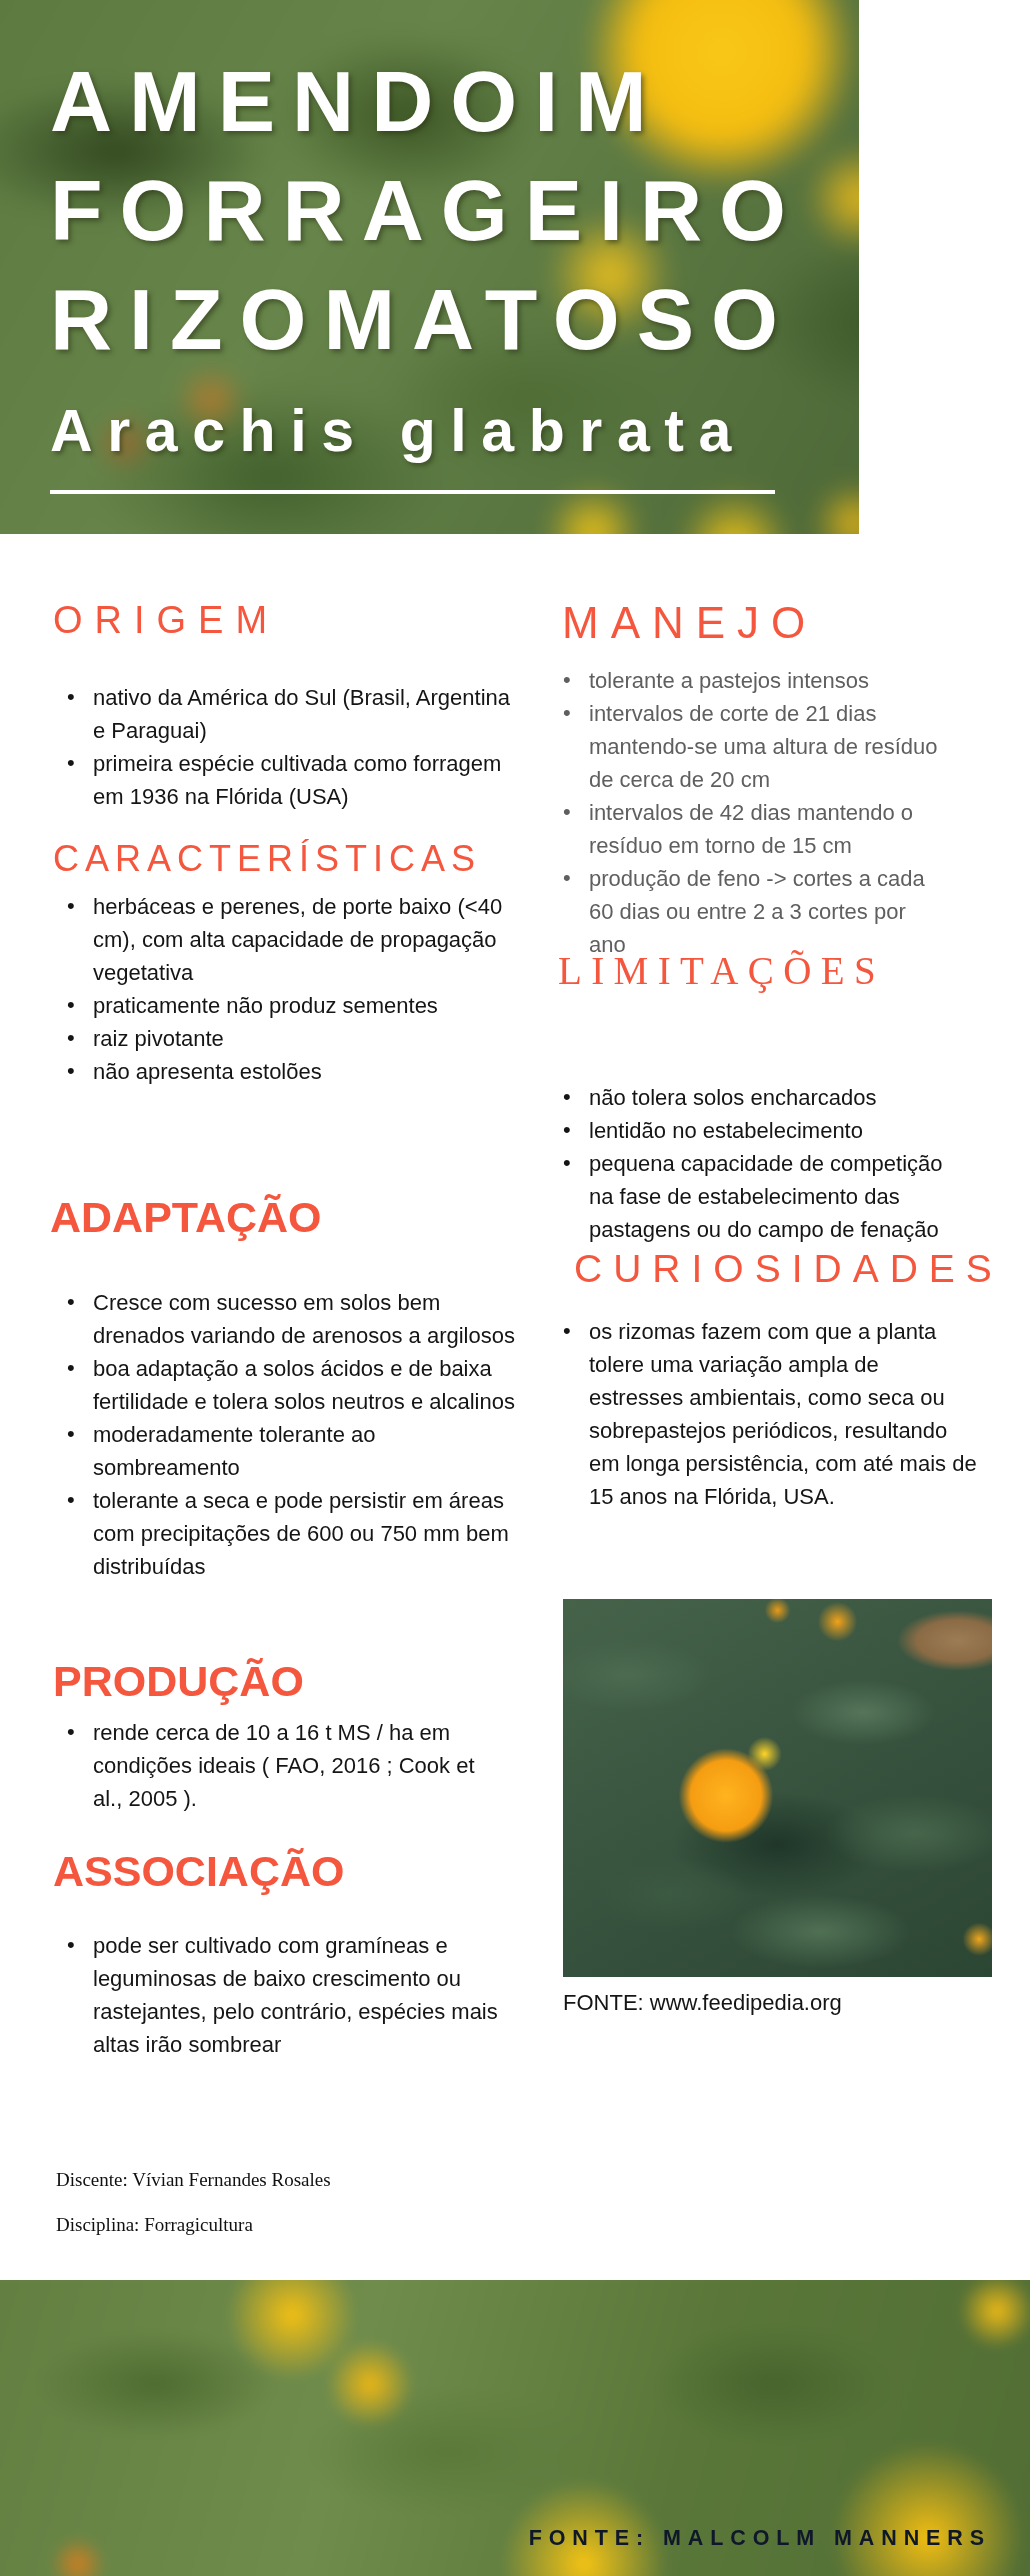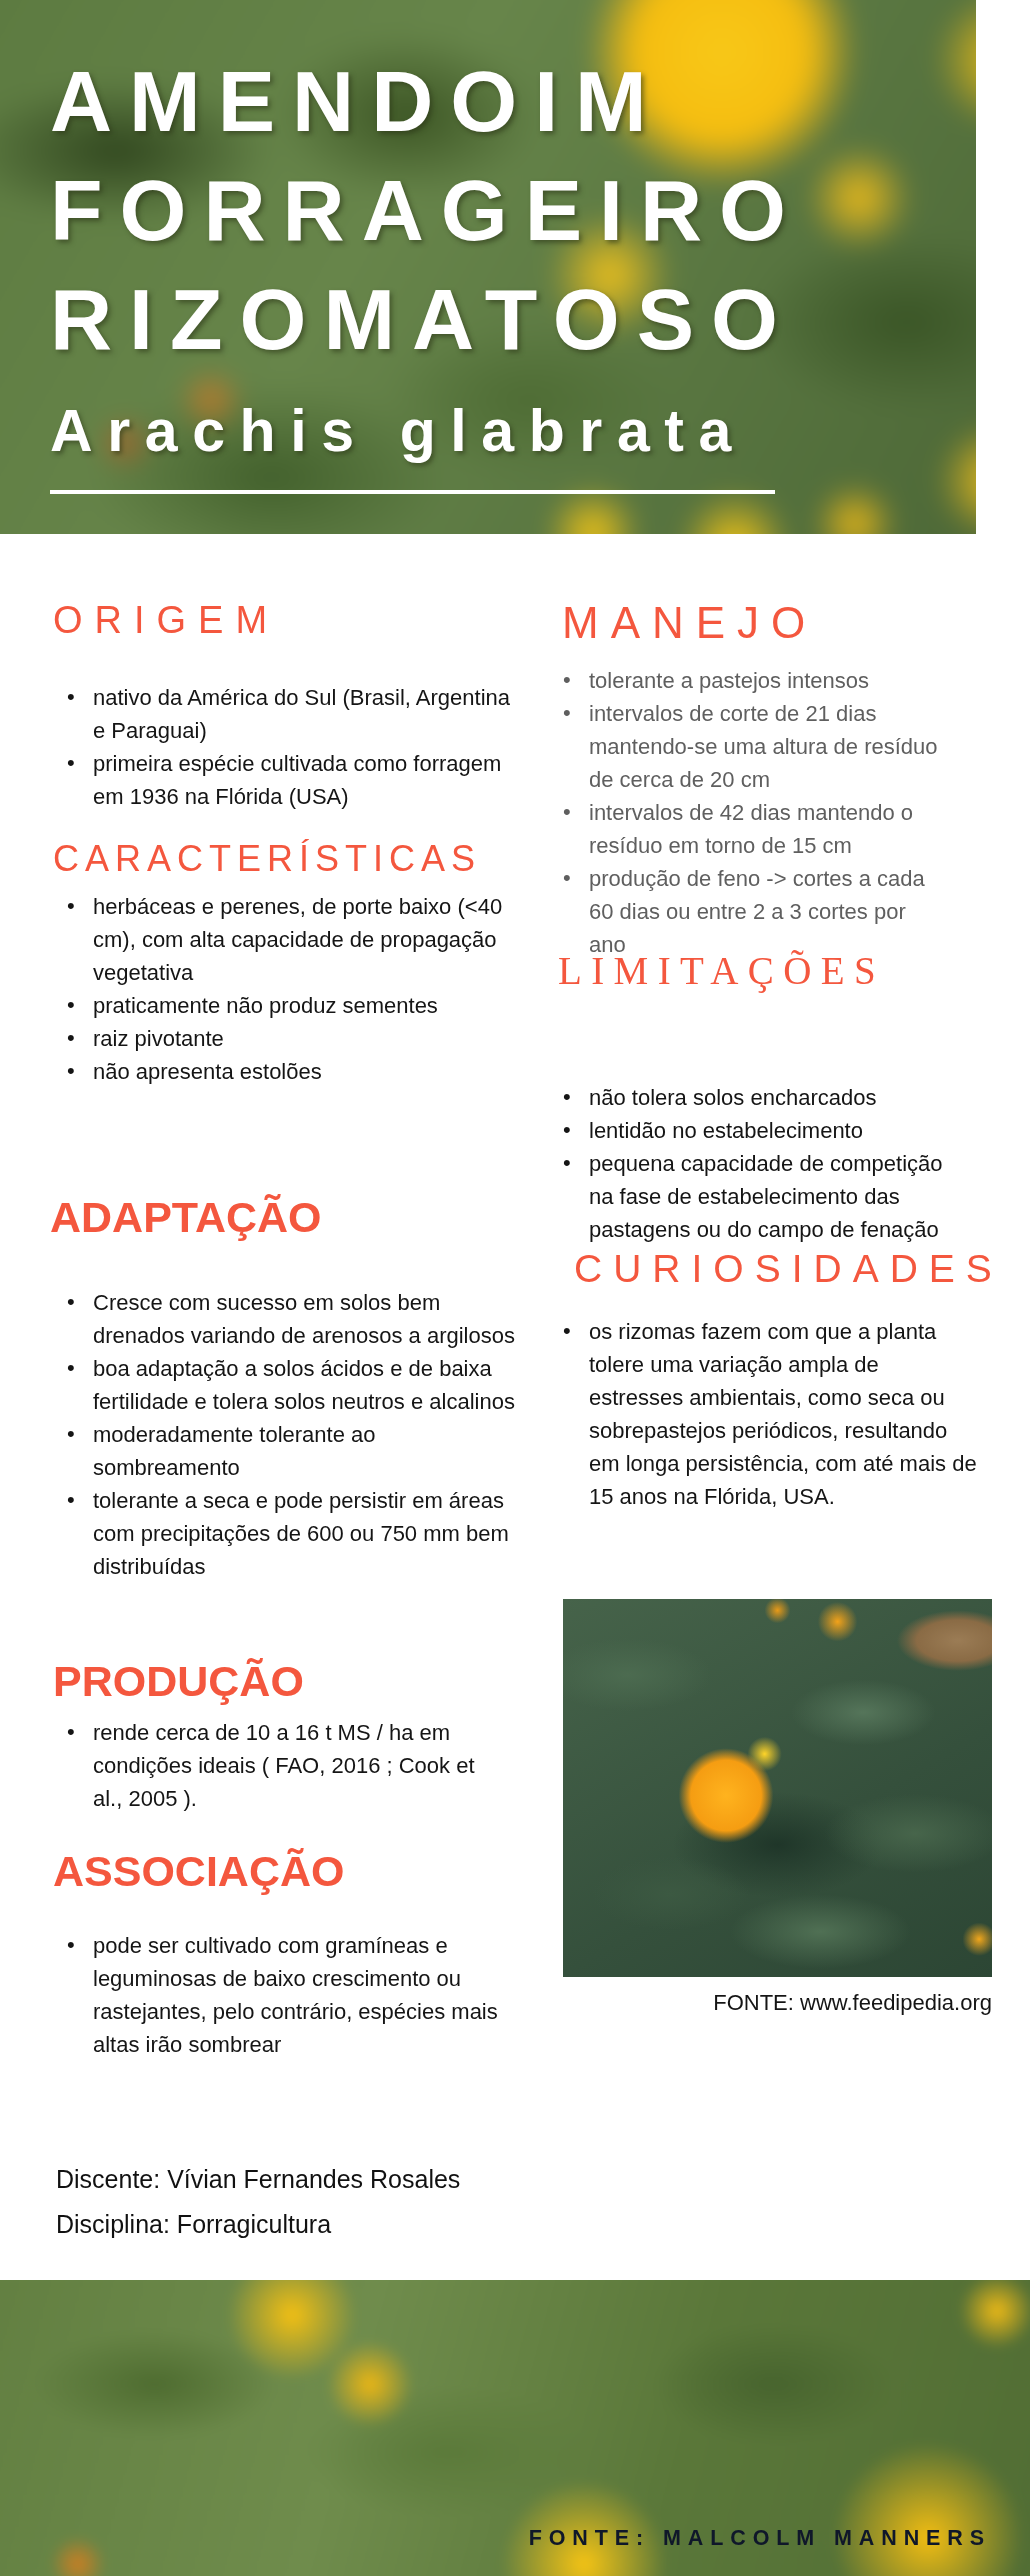--- a/index.html
+++ b/index.html
@@ -4,21 +4,21 @@
 <style>
   * { margin:0; padding:0; box-sizing:border-box; }
   html,body { background:#e8e8e8; }
   body { font-family:"Liberation Sans", sans-serif; }
   .page {
     position:relative; width:1030px; height:2576px; margin:0 auto;
     background:#ffffff; overflow:hidden;
   }
 
   
-  .hero { position:absolute; top:0; left:0; width:976px; height:534px; overflow:hidden; background:#0f766e; }
+  .hero { position:absolute; top:0; left:0; width:859px; height:534px; overflow:hidden; background:#0f766e; }
   .hero-bg {
     position:absolute; inset:-34px; filter:blur(12px);
     background-color:#66834b;
     background-image:
       radial-gradient(circle 189px at 756px 86px, #f8c818 0%, #f5bd10 45%, rgba(245,190,16,0) 72%),
       radial-gradient(circle 103px at 1039px 94px, #f3c114 0%, rgba(243,193,20,0) 70%),
       radial-gradient(circle 77px at 893px 232px, #eebc1a 0%, rgba(238,188,26,0) 70%),
       radial-gradient(circle 90px at 644px 309px, #f0c21c 0%, rgba(240,194,28,0) 70%),
       radial-gradient(circle 86px at 1030px 515px, #f2c01a 0%, rgba(242,192,26,0) 70%),
       radial-gradient(circle 69px at 627px 567px, #f6c715 0%, rgba(246,199,21,0) 70%),
@@ -87,25 +87,25 @@
       radial-gradient(ellipse 120px 52px at 15% 20%, #4c6b50 0%, rgba(76,107,80,0) 70%),
       radial-gradient(ellipse 103px 47px at 70% 30%, #55755a 0%, rgba(85,117,90,0) 70%),
       radial-gradient(ellipse 129px 56px at 82% 62%, #47654b 0%, rgba(71,101,75,0) 70%),
       radial-gradient(ellipse 112px 52px at 25% 78%, #3c5942 0%, rgba(60,89,66,0) 70%),
       radial-gradient(ellipse 129px 53px at 60% 88%, #507054 0%, rgba(80,112,84,0) 70%),
       radial-gradient(ellipse 146px 73px at 50% 65%, #1f3629 0%, rgba(31,54,41,0) 72%),
       linear-gradient(150deg, #46634a 0%, #35503c 60%, #2c4634 100%);
   }
   .photo-caption {
     position:absolute; left:563px; top:1990px; width:429px;
-    text-align:right; font-size:22px; color:#151515;
-  }
-
-  
-  .credits { position:absolute; left:56px; top:2157px; font-size:25px; line-height:45px; color:#111111; }
+    text-align:left; font-size:22px; color:#151515;
+  }
+
+  
+  .credits { position:absolute; left:56px; top:2157px; font-size:19px; line-height:45px; color:#111111;font-family:Liberation Serif, serif; }
 
   
   .footer { position:absolute; left:0; top:2280px; width:1030px; height:296px; overflow:hidden; background:#627f41; }
   .footer-bg {
     position:absolute; inset:-21.5px; filter:blur(5.2px);
     background-color:#627f41;
     background-image:
       radial-gradient(circle 90px at 313px 56px,  #f4c013 0%, rgba(244,192,19,0) 72%),
       radial-gradient(circle 60px at 391px 125px, #edb714 0%, rgba(237,183,20,0) 72%),
       radial-gradient(circle 116px at 605px 305px, #f6c414 0%, rgba(246,196,20,0) 72%),

